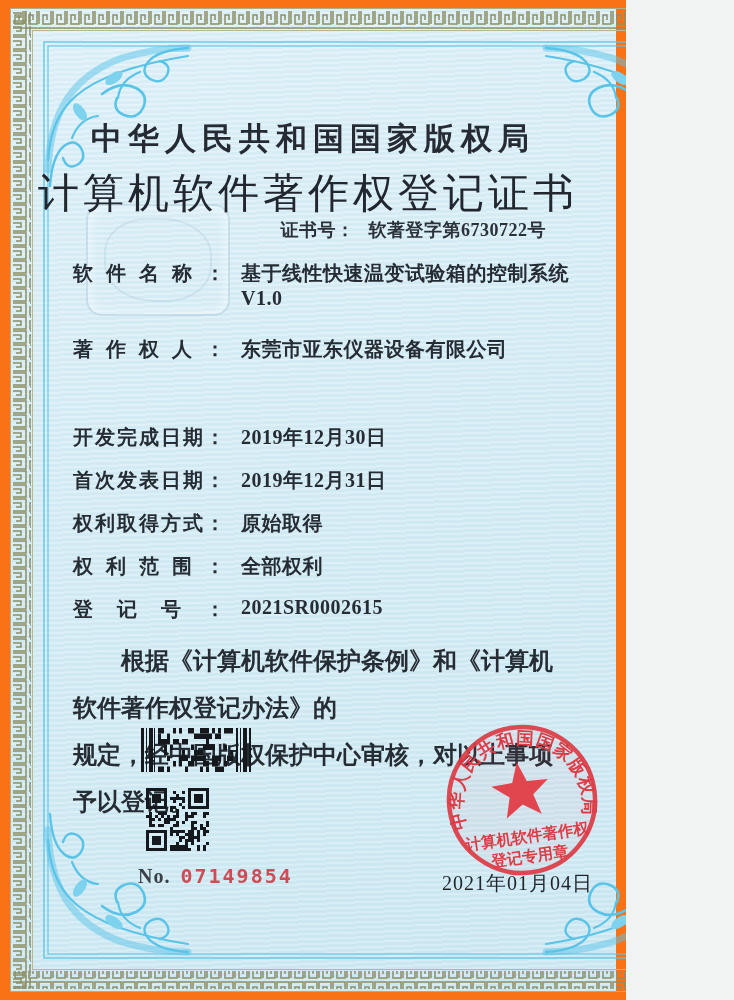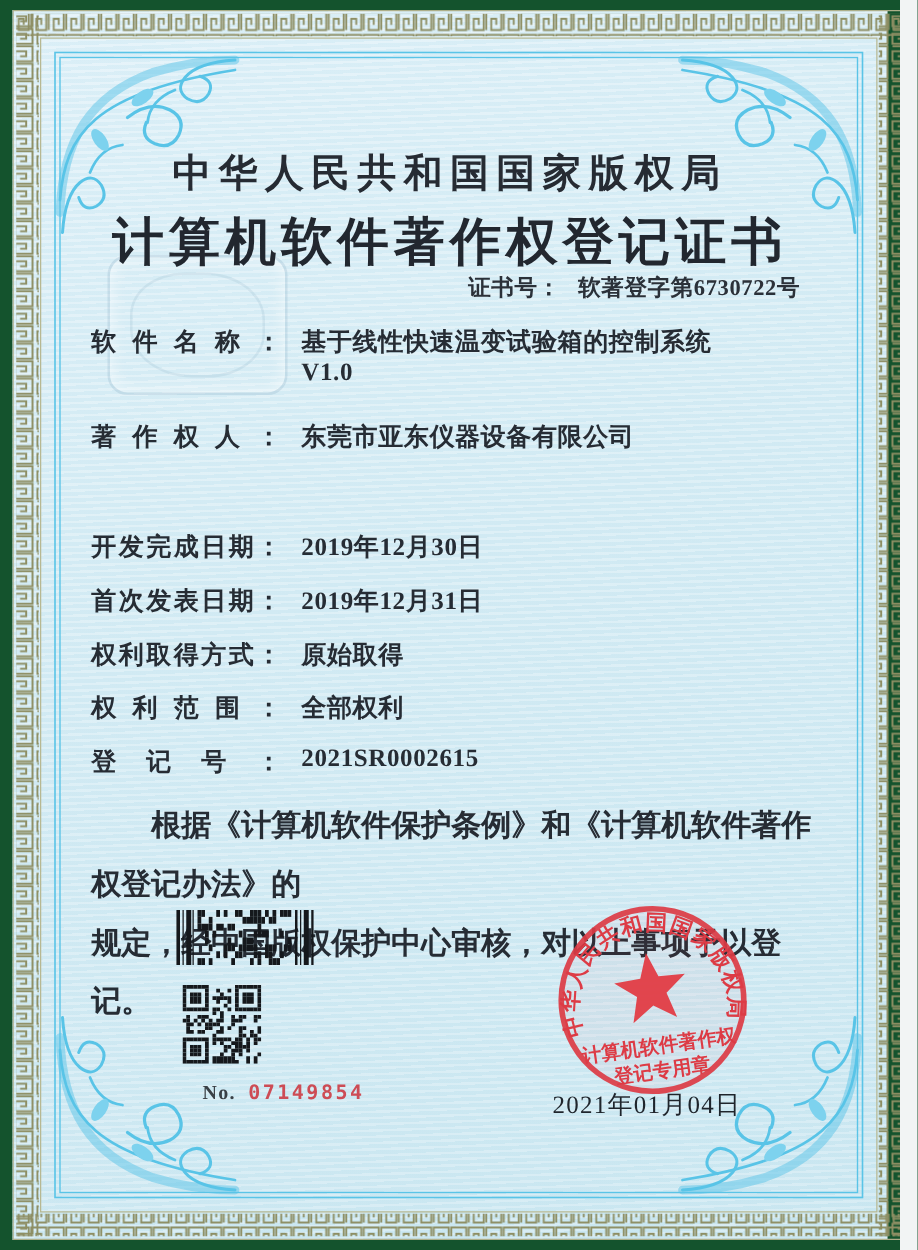--- a/index.html
+++ b/index.html
@@ -1,29 +1,29 @@
 <!DOCTYPE html>
 <html><head>
 <meta charset="utf-8">
 <style>
   html,body{margin:0;padding:0;}
   body{width:734px;height:1000px;background:#f2f4f4;font-family:"Liberation Serif","DejaVu Serif",serif;}
-  .page{position:relative;width:720px;height:1000px;background:#14532d;overflow:hidden;}
+  .page{position:relative;width:626px;height:1000px;background:#f97316;overflow:hidden;}
   .paper{position:absolute;left:10px;top:8px;right:10px;bottom:8px;
     background:
       repeating-linear-gradient(178deg, rgba(255,255,255,.16) 0 2px, rgba(120,195,220,.07) 2px 5px),
       linear-gradient(160deg,#e2f2f9 0%,#d8edf5 45%,#cfe9f2 100%);
   }
   svg.frame{position:absolute;left:0;top:0;width:714px;height:984px;display:block;}
   .content{position:absolute;left:0;top:0;right:0;bottom:0;color:#2b3139;}
 
   .authority{position:absolute;top:110px;left:0;width:100%;text-align:center;
     font-size:31px;font-weight:700;letter-spacing:6px;color:#262b33;}
-  .cert-title{position:absolute;top:158px;left:0;width:100%;text-align:center;
-    font-size:41px;font-weight:700;letter-spacing:4px;color:#22272f;}
+  .cert-title{position:absolute;top:158px;left:0;width:100%;
+    font-size:41px;font-weight:400;letter-spacing:4px;color:#22272f;padding-left:28px;}
   .certno{position:absolute;top:210px;right:70px;font-size:18px;font-weight:700;letter-spacing:.5px;color:#2b3139;}
   .certno .lbl{margin-right:14px;}
 
   .emboss{position:absolute;left:76px;top:196px;width:140px;height:108px;
     border:2px solid rgba(135,172,195,.25);border-radius:16px;
     box-shadow:inset 0 0 14px rgba(255,255,255,.65);}
   .emboss .inner{position:absolute;left:16px;top:12px;right:16px;bottom:12px;
     border:2px solid rgba(135,172,195,.18);border-radius:40% 45% 42% 46%;}
 
   .field{position:absolute;left:63px;font-size:20px;font-weight:600;white-space:nowrap;}
@@ -36,21 +36,21 @@
 
   .statement{position:absolute;left:63px;right:58px;top:630px;font-size:24px;font-weight:600;
     line-height:47px;color:#262c34;}
   .statement .l1{text-indent:2em;}
 
   .barcode{position:absolute;left:131px;top:720px;width:110px;height:44px;}
   .barcode svg{display:block;} .barcode rect{fill:#15181c;}
   .qrcode{position:absolute;left:136px;top:780px;width:63px;height:63px;}
   .qrcode svg{display:block;} .qrcode rect{fill:#15181c;}
 
-  .serial{position:absolute;left:152px;top:856px;font-size:16px;}
+  .serial{position:absolute;left:128px;top:856px;font-size:20px;}
   .serial .pfx{color:#3a4046;font-weight:600;letter-spacing:1px;margin-right:10px;}
   .serial .num{font-family:"DejaVu Sans Mono","Liberation Mono",monospace;
     color:#cd4c55;letter-spacing:2px;font-weight:600;}
 
   .seal{position:absolute;left:402px;top:682px;width:220px;height:220px;transform:rotate(-8deg);}
   .seal text{font-family:"Liberation Serif","DejaVu Serif",serif;}
   .issue-date{position:absolute;left:432px;top:862px;font-size:20px;font-weight:400;
     letter-spacing:1px;color:#1f252c;}
 </style>
 </head>

